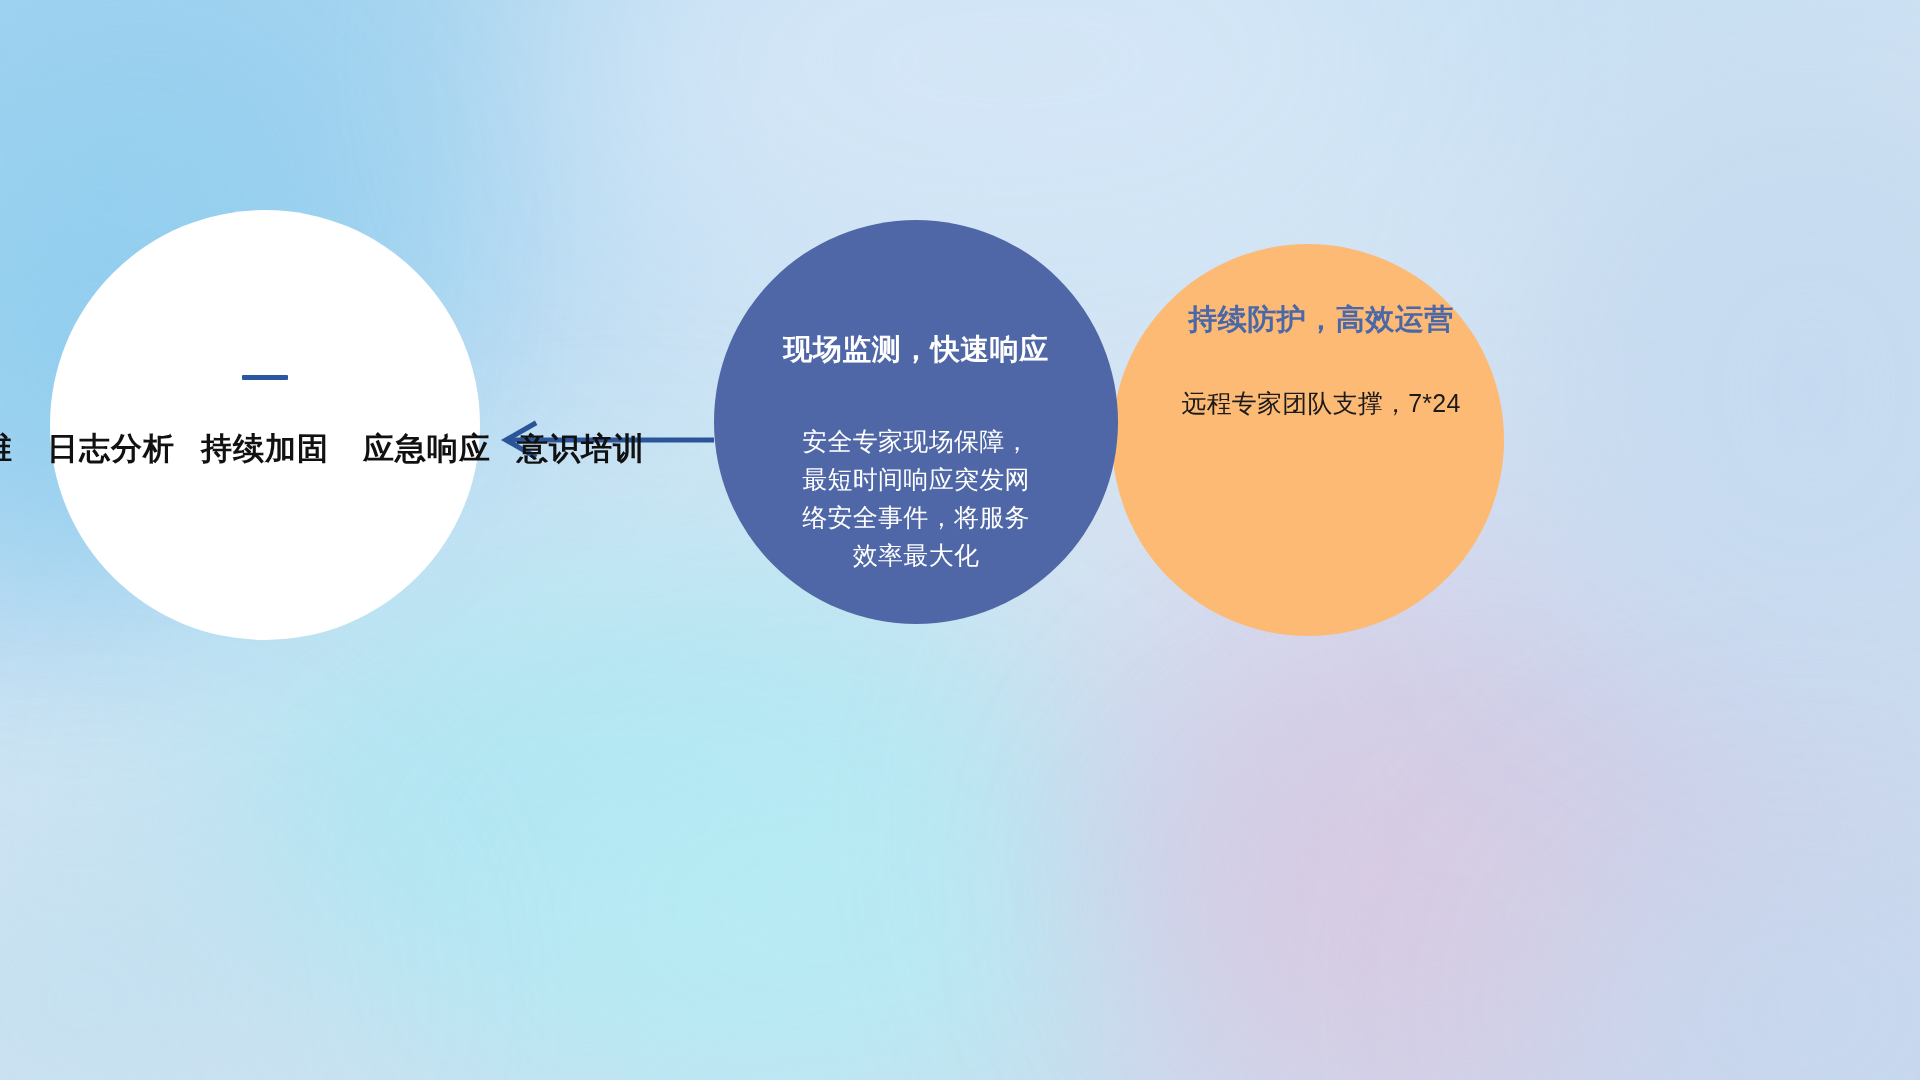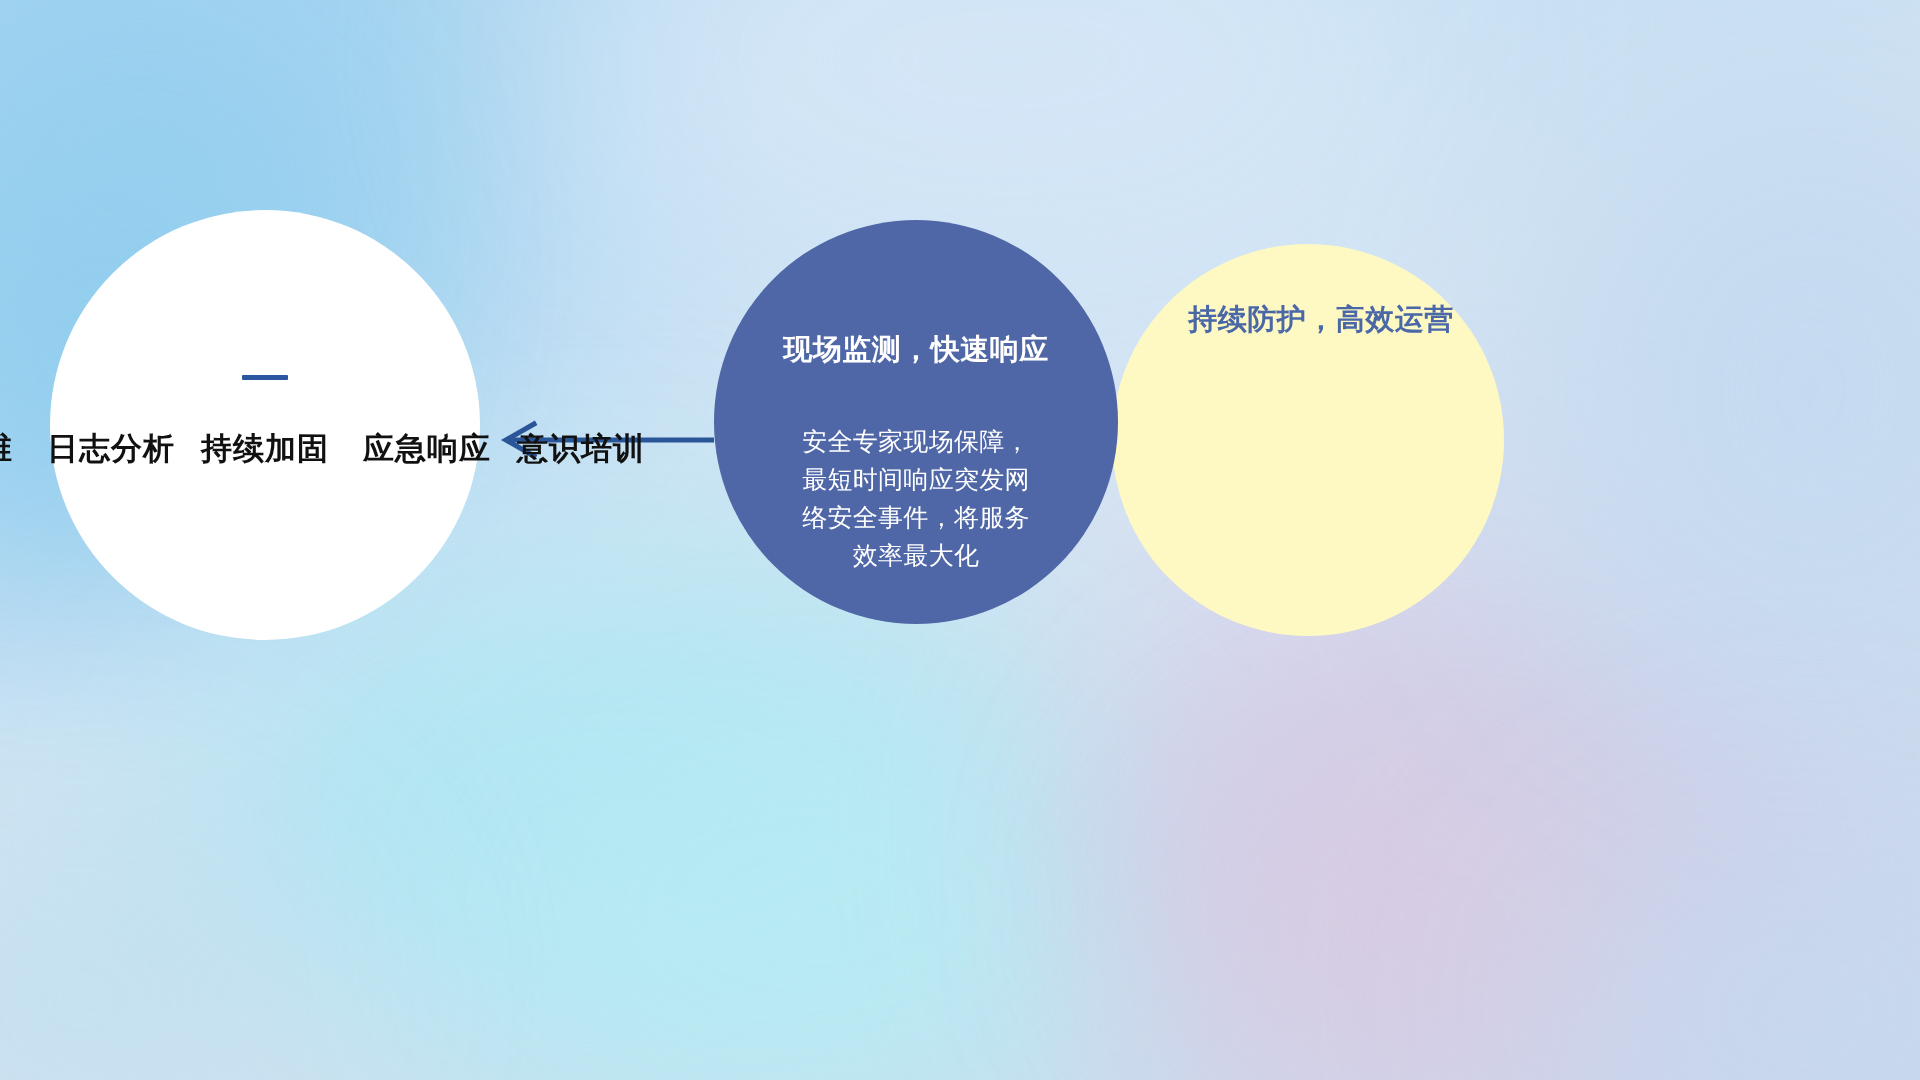--- a/index.html
+++ b/index.html
@@ -172,21 +172,21 @@
     line-height: 1.52;
     color: #ffffff;
     letter-spacing: .3px;
   }
 
   .circle-white-right {
     left: 1112px;
     top: 244px;
     width: 392px;
     height: 392px;
-    background: #fef9c3;
+    background: #fdba74;
     justify-content: flex-start;
     padding-top: 56px;
     z-index: 2;
   }
   .circle-white-right .card-title {
     font-size: 29px;
     font-weight: bold;
     color: #4a67a8;
     white-space: nowrap;
     letter-spacing: .5px;
@@ -240,20 +240,21 @@
       </div>
       <div class="left-line single">
         <span>意识培训</span>
       </div>
     </div>
   </div>
 
   <div class="circle circle-white-right">
     <div class="card-title">持续防护，高效运营</div>
     <div class="card-body">
+      <span class="body-line">远程专家团队支撑，7*24</span>
     </div>
   </div>
 
   <div class="circle circle-blue">
     <div class="card-title">现场监测，快速响应</div>
     <div class="card-body">
       <span class="body-line">安全专家现场保障，</span>
       <span class="body-line">最短时间响应突发网</span>
       <span class="body-line">络安全事件，将服务</span>
       <span class="body-line">效率最大化</span>

